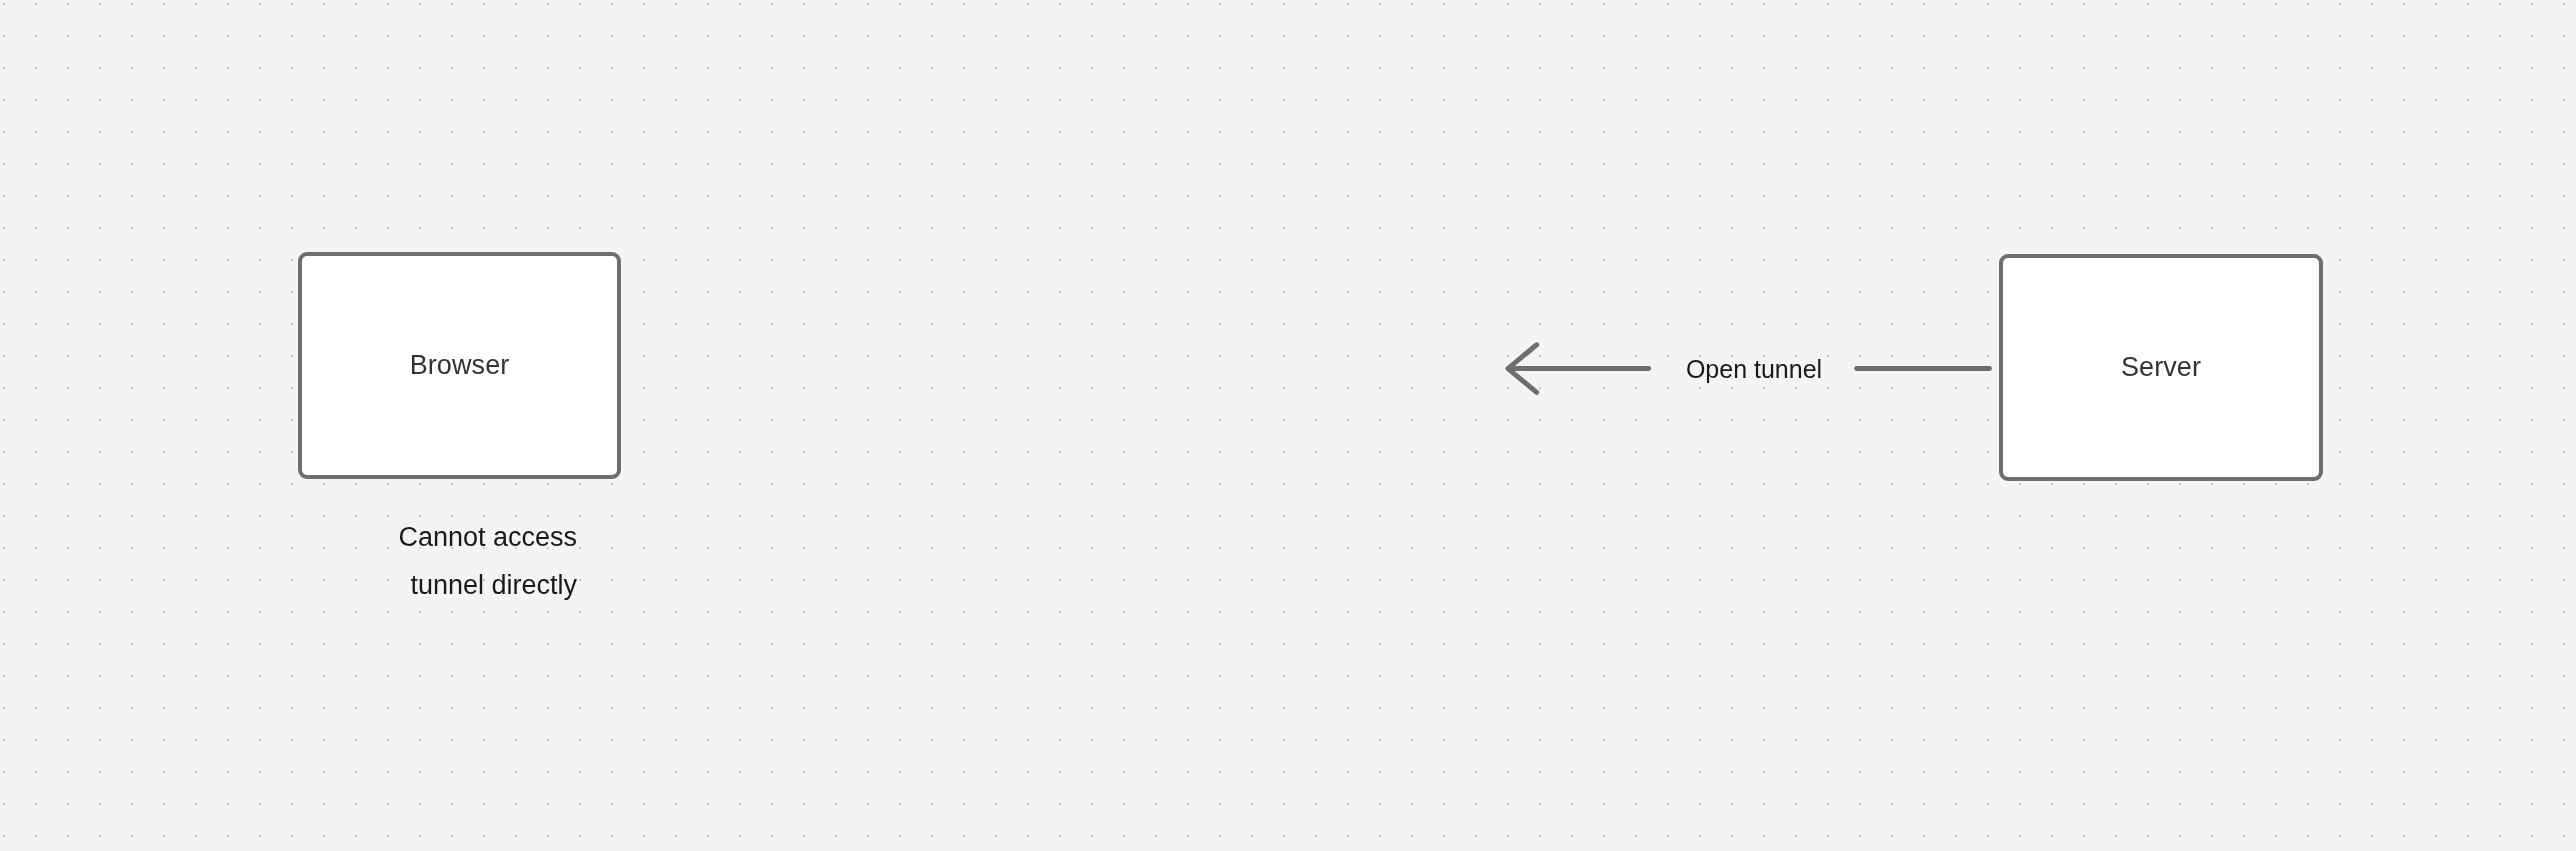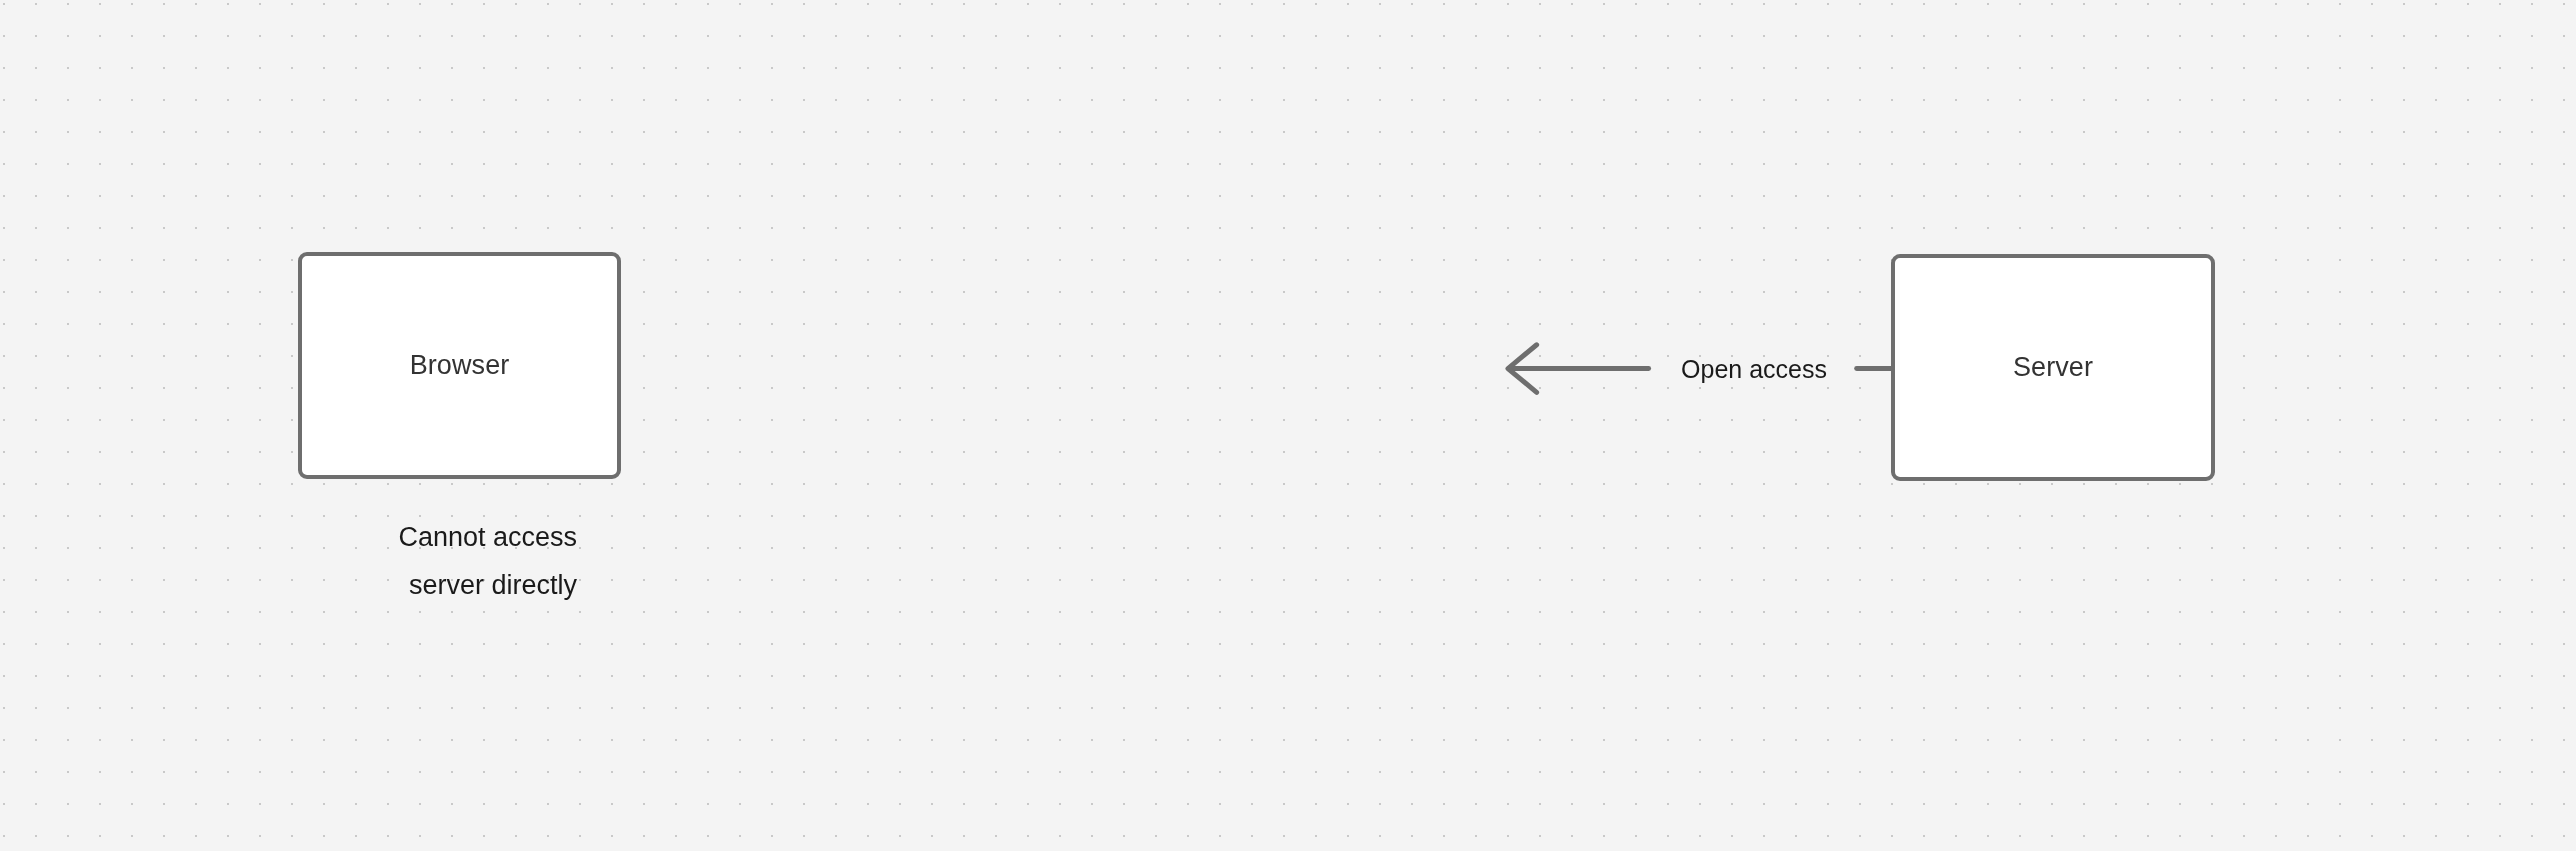--- a/index.html
+++ b/index.html
@@ -55,21 +55,21 @@
   }
 
   #node-gateway {
     left: 1175px;
     top: 254px;
     width: 321px;
     height: 227px;
   }
 
   #node-server {
-    left: 1891px;
+    left: 1999px;
     top: 254px;
     width: 324px;
     height: 227px;
   }
 
   
   #browser-caption {
     position: absolute;
     left: 254px;
     top: 513px;
@@ -131,29 +131,29 @@
 
   <svg id="edge-open-tunnel" viewBox="0 0 2600 859" width="2576" height="851" aria-hidden="true">
 
     <line class="edge-stroke" x1="1526" y1="372" x2="1664" y2="372"></line>
 
     <line class="edge-stroke" x1="1874" y1="372" x2="2008" y2="372"></line>
 
     <polyline class="edge-head" points="1551,348 1522,372 1551,396"></polyline>
   </svg>
 
-  <div id="edge-label">Open access</div>
+  <div id="edge-label">Open tunnel</div>
 
   <div class="node" id="node-browser">
     <span class="node-label">Browser</span>
   </div>
 
   <div id="browser-caption">
     <span class="caption-line">Cannot access</span>
-    <span class="caption-line">server directly</span>
+    <span class="caption-line">tunnel directly</span>
   </div>
 
 
   <div class="node" id="node-server">
     <span class="node-label">Server</span>
   </div>
 
 </div>
 
 

